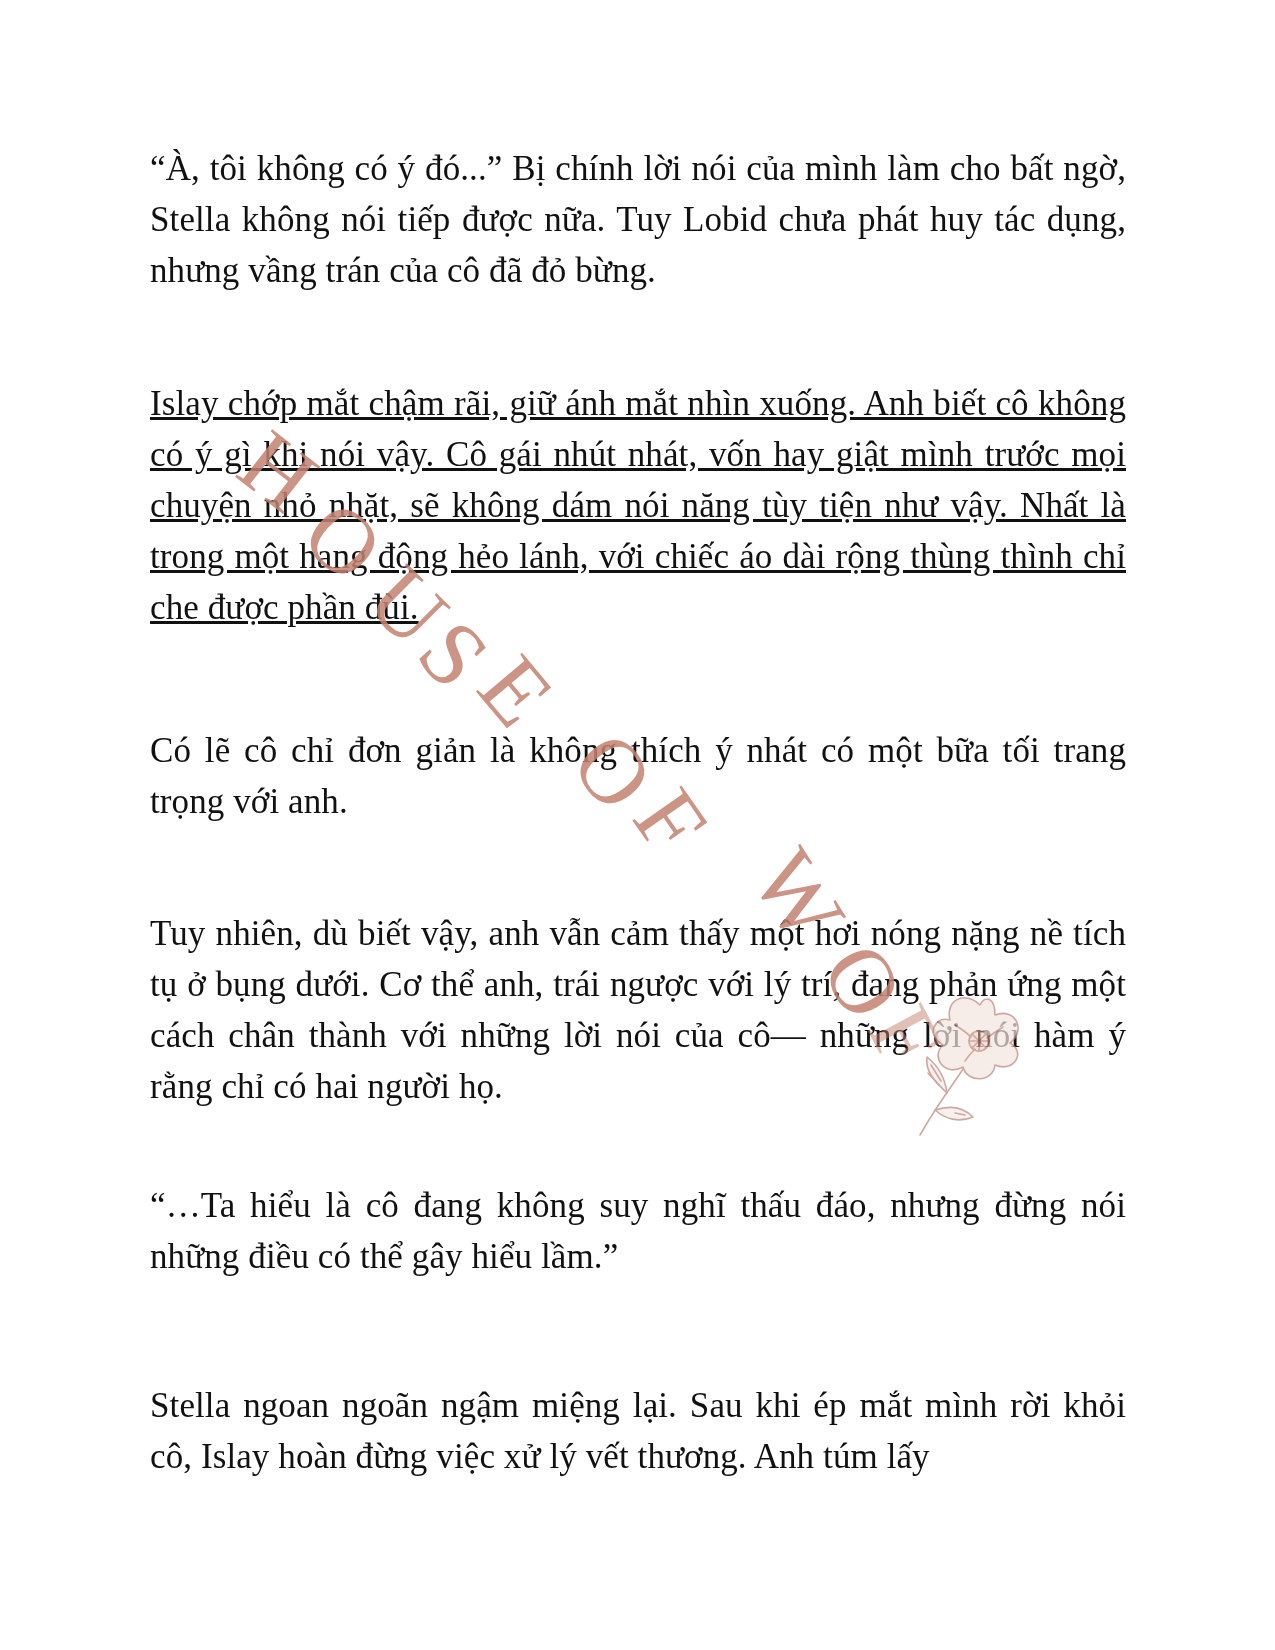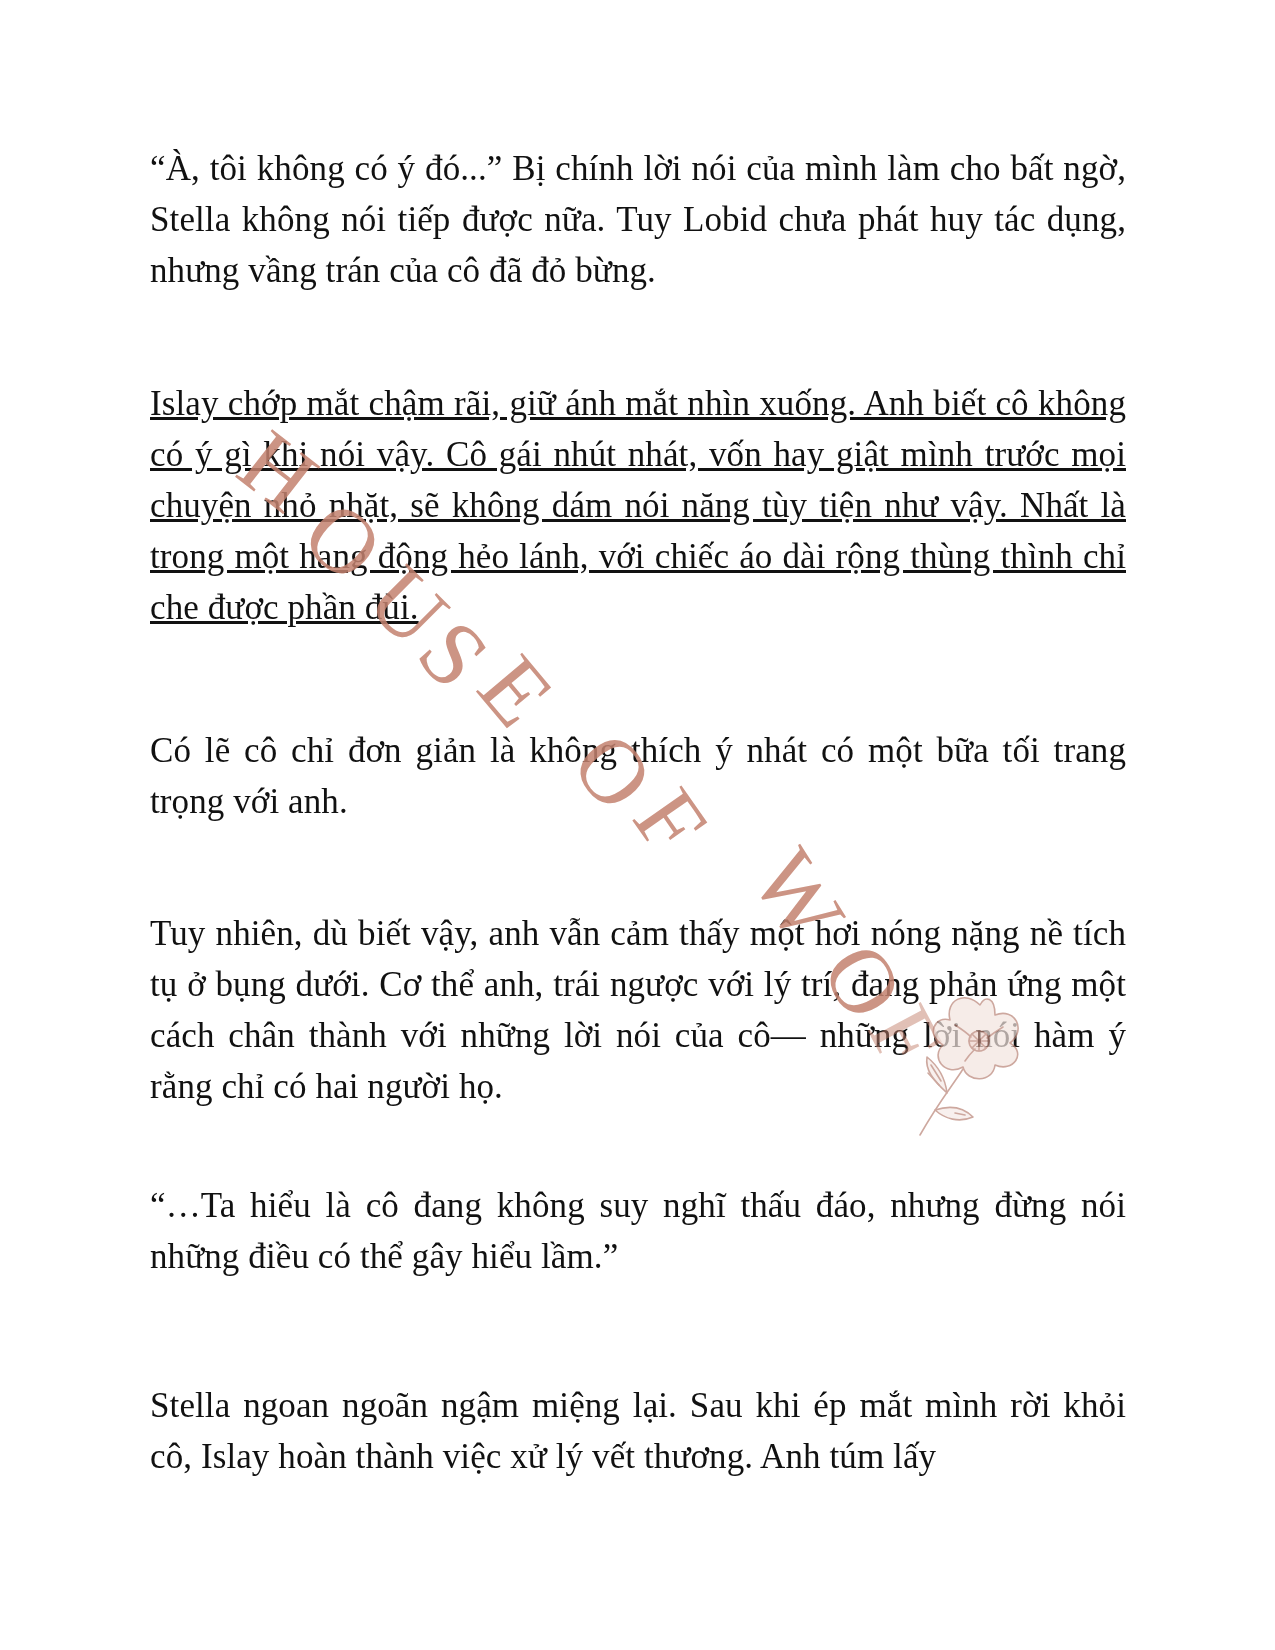--- a/index.html
+++ b/index.html
@@ -70,21 +70,21 @@
   <p class="para" style="top:143px;">“À, tôi không có ý đó...” Bị chính lời nói của mình làm cho bất ngờ, Stella không nói tiếp được nữa. Tuy Lobid chưa phát huy tác dụng, nhưng vầng trán của cô đã đỏ bừng.</p>
 
   <p class="para" style="top:378px;text-decoration:underline;">Islay chớp mắt chậm rãi, giữ ánh mắt nhìn xuống. Anh biết cô không có ý gì khi nói vậy. Cô gái nhút nhát, vốn hay giật mình trước mọi chuyện nhỏ nhặt, sẽ không dám nói năng tùy tiện như vậy. Nhất là trong một hang động hẻo lánh, với chiếc áo dài rộng thùng thình chỉ che được phần đùi.</p>
 
   <p class="para" style="top:725px;">Có lẽ cô chỉ đơn giản là không thích ý nhát có một bữa tối trang trọng với anh.</p>
 
   <p class="para" style="top:1180px;">“…Ta hiểu là cô đang không suy nghĩ thấu đáo, nhưng đừng nói những điều có thể gây hiểu lầm.”</p>
 
   <p class="para" style="top:908px;">Tuy nhiên, dù biết vậy, anh vẫn cảm thấy một hơi nóng nặng nề tích tụ ở bụng dưới. Cơ thể anh, trái ngược với lý trí, đang phản ứng một cách chân thành với những lời nói của cô— những lời nói hàm ý rằng chỉ có hai người họ.</p>
 
-  <p class="para" style="top:1380px;">Stella ngoan ngoãn ngậm miệng lại. Sau khi ép mắt mình rời khỏi cô, Islay hoàn thành việc xử lý vết thương. Anh túm lấy</p>
+  <p class="para" style="top:1380px;">Stella ngoan ngoãn ngậm miệng lại. Sau khi ép mắt mình rời khỏi cô, Islay hoàn đừng việc xử lý vết thương. Anh túm lấy</p>
 
   <div class="watermark">
     <span class="wm-letter" style="left:245px; top:425px; transform:rotate(38deg);">H</span>
     <span class="wm-letter" style="left:310px; top:495px; transform:rotate(42deg);">O</span>
     <span class="wm-letter" style="left:375px; top:560px; transform:rotate(45deg);">U</span>
     <span class="wm-letter" style="left:428px; top:608px; transform:rotate(48deg);">S</span>
     <span class="wm-letter" style="left:488px; top:645px; transform:rotate(50deg);">E</span>
     <span class="wm-letter" style="left:580px; top:725px; transform:rotate(52deg);">O</span>
     <span class="wm-letter" style="left:645px; top:775px; transform:rotate(55deg);">F</span>
     <span class="wm-letter" style="left:755px; top:850px; transform:rotate(58deg);">W</span>

